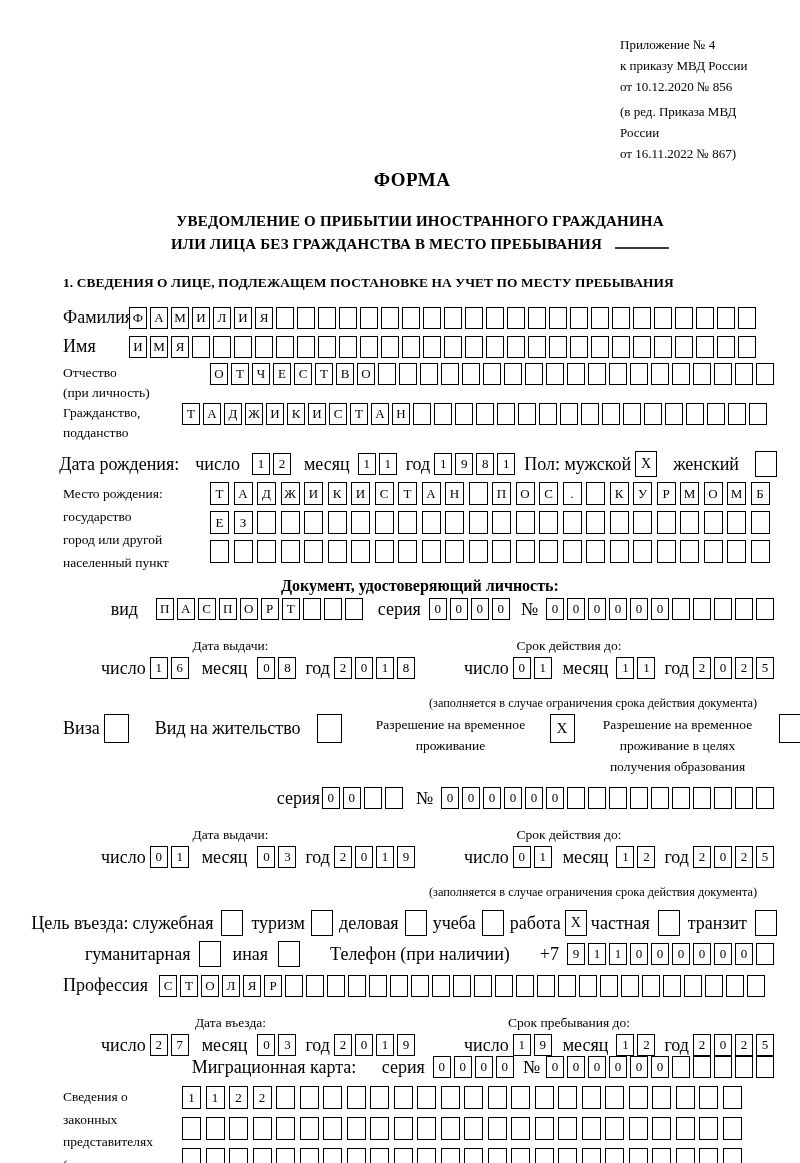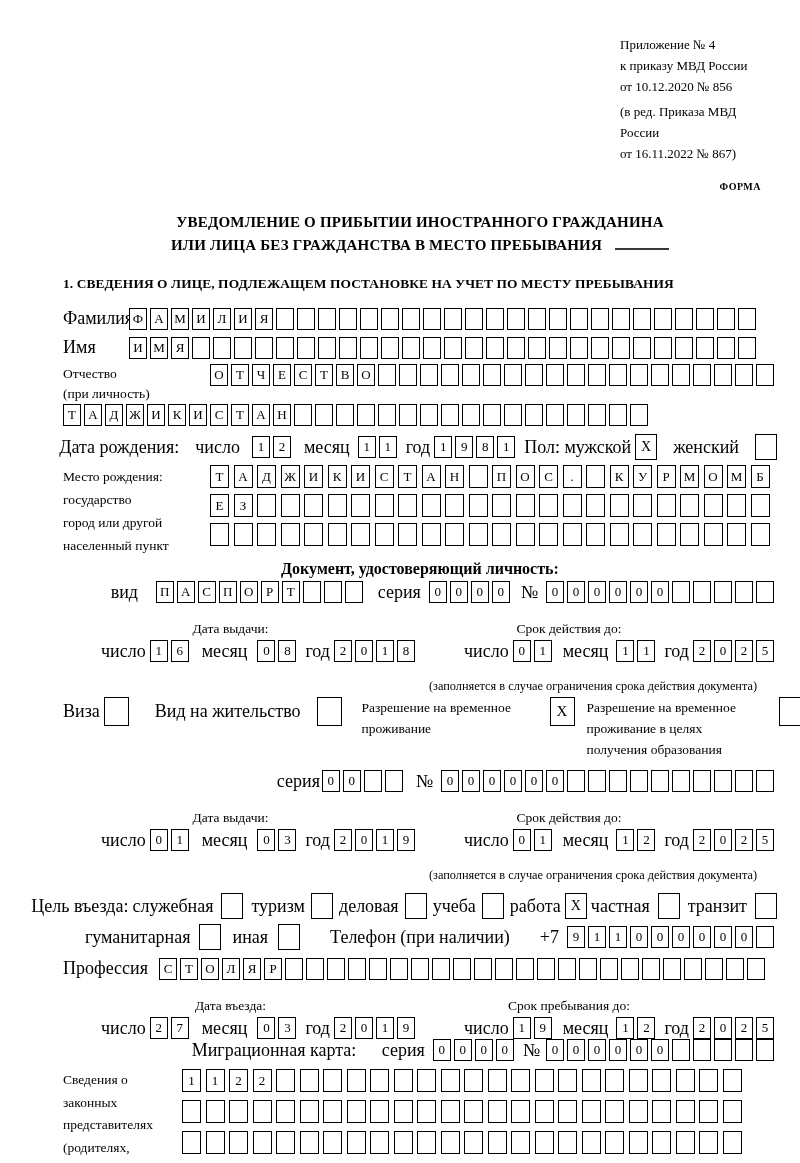--- a/index.html
+++ b/index.html
@@ -7,22 +7,22 @@
   body {
     width: 800px; height: 1163px;
     font-family: "Liberation Serif", "DejaVu Serif", serif;
     color: #000; overflow: hidden;
   }
   .page { padding: 34px 23px 0 63px; }
 
   .top-note { margin-left: 557px; font-size: 13px; line-height: 21px; }
   .top-note .gap { margin-top: 4px; }
 
-  .forma { margin-top: 17px; text-align: right; padding-right: 16px;
-           font-weight: bold; font-size: 10px; letter-spacing: .5px; }
+  .forma { margin-top: 5px; text-align: center; padding-right: 16px;
+           font-weight: bold; font-size: 19px; letter-spacing: .5px; }
 
   .title { margin-top: 19px; text-align: center; font-weight: bold;
            font-size: 15px; line-height: 23px; letter-spacing: .2px; }
   .blank-line { display: inline-block; width: 54px; height: 13px;
                 border-bottom: 2.2px solid #3a3a3a; margin-left: 13px; }
 
   .sec1 { margin-top: 19px; font-weight: bold; font-size: 13.4px;
           white-space: nowrap; letter-spacing: .1px; }
 
   .row { display: flex; align-items: flex-start; }
@@ -51,21 +51,21 @@
 
   .doc-head { margin-top: 3px; text-align: center; font-weight: bold; font-size: 16px; }
 
   .dh-row { display:flex; font-size:13.5px; margin-top:18px; }
   .dh1 { width:335px; text-align:center; }
   .dh2 { width:330px; text-align:center; margin-left:6px; }
   .note-right { text-align:right; padding-right:20px; font-size:12.3px; margin-top:17px; }
 
   .plain { font-size:13.5px; line-height:23px; margin-top:8px; }
 
-  .ckblock { text-align:left; font-size:13.5px; line-height:21px; flex:0 0 auto; }
+  .ckblock { text-align:center; font-size:13.5px; line-height:21px; flex:0 0 auto; }
   .mb6 { margin-bottom:6px; }
 </style>
 </head>
 <body>
 
 <div class="page">
 
   <div class="top-note">
     <div>Приложение № 4</div>
     <div>к приказу МВД России</div>
@@ -187,20 +187,24 @@
         <span class="c"></span>
         <span class="c"></span>
         <span class="c"></span>
         <span class="c"></span>
         <span class="c"></span>
         <span class="c"></span>
       </div>
   </div>
 
   <div class="row">
+    <div class="lblcol w119">
+      <div>Гражданство,</div>
+      <div>подданство</div>
+    </div>
     <div class="boxes">
         <span class="c">Т</span>
         <span class="c">А</span>
         <span class="c">Д</span>
         <span class="c">Ж</span>
         <span class="c">И</span>
         <span class="c">К</span>
         <span class="c">И</span>
         <span class="c">С</span>
         <span class="c">Т</span>

